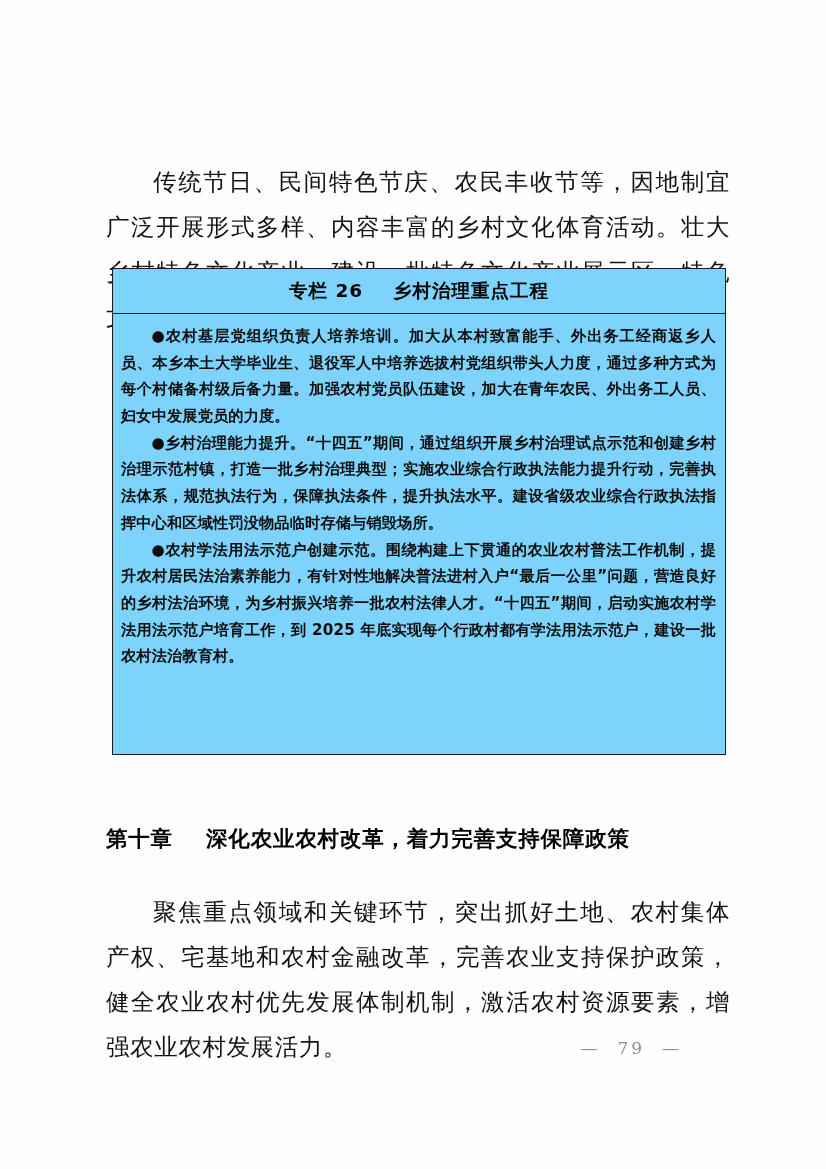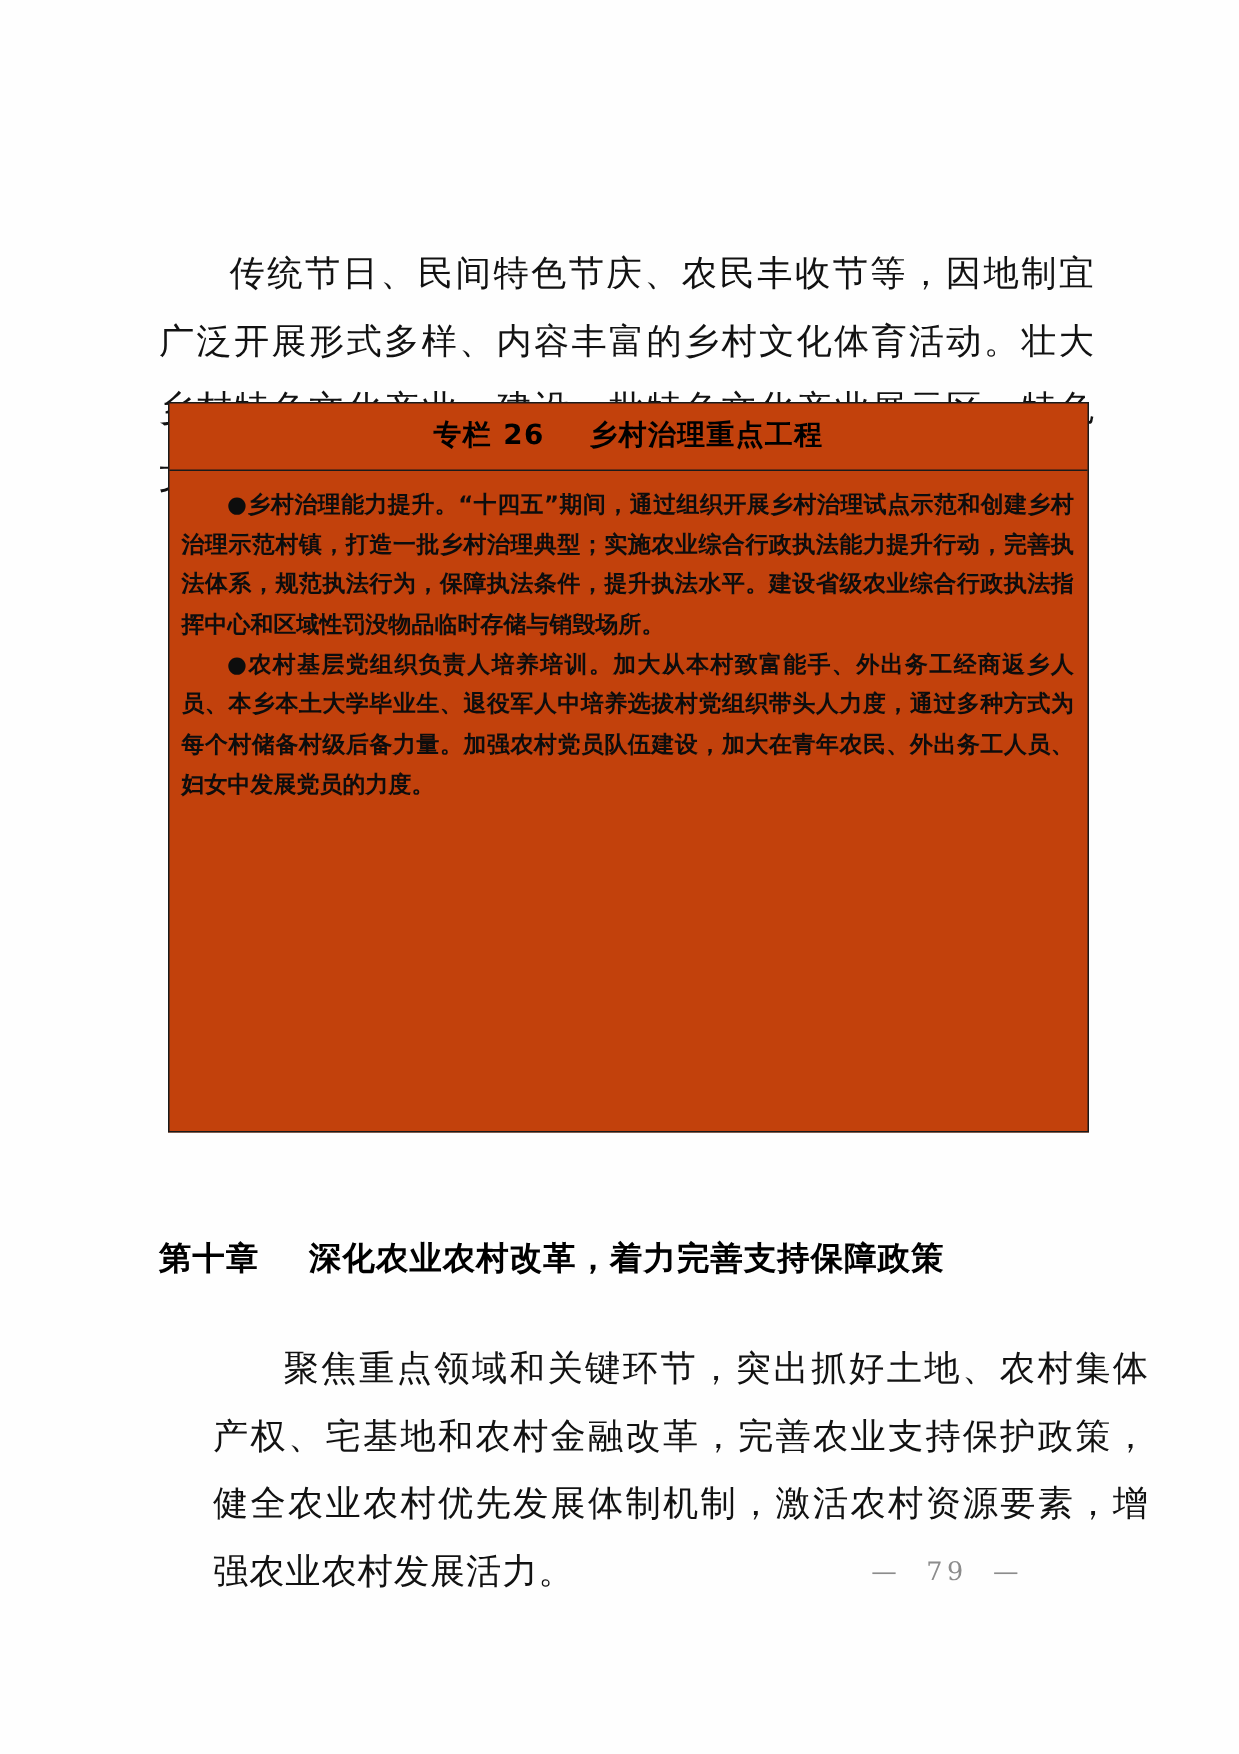--- a/index.html
+++ b/index.html
@@ -33,32 +33,32 @@
     font-size: 23.5px;
     line-height: 45px;
     letter-spacing: 0.6px;
     text-align: justify;
     text-justify: inter-character;
     color: #121212;
   }
   .body-para.indent { text-indent: 2em; }
 
   #para-top { top: 136px; }
-  #para-bottom { top: 866px; margin-left: 36px; }
+  #para-bottom { top: 866px; }
 
   
   .callout-box {
     position: absolute;
     left: 112px;
     top: 268px;
     width: 614px;
     height: 487px;
     border: 1.6px solid #1a1a1a;
     box-sizing: border-box;
-    background: #c2410c;
+    background: #7dd3fc;
   }
   .callout-title {
     height: 44px;
     line-height: 44px;
     text-align: center;
     font-family: "DejaVu Sans", "Liberation Sans", sans-serif;
     font-weight: bold;
     font-size: 18.5px;
     letter-spacing: 1px;
     border-bottom: 1.6px solid #1a1a1a;
@@ -115,22 +115,23 @@
 </head>
 <body>
 
 <div class="page">
 
   <p class="body-para indent" id="para-top">传统节日、民间特色节庆、农民丰收节等，因地制宜广泛开展形式多样、内容丰富的乡村文化体育活动。壮大乡村特色文化产业，建设一批特色文化产业展示区、特色文化产业乡（镇、村）。</p>
 
   <section class="callout-box">
     <div class="callout-title">专栏 26    乡村治理重点工程</div>
     <div class="callout-body">
+      <p class="callout-item">●农村基层党组织负责人培养培训。加大从本村致富能手、外出务工经商返乡人员、本乡本土大学毕业生、退役军人中培养选拔村党组织带头人力度，通过多种方式为每个村储备村级后备力量。加强农村党员队伍建设，加大在青年农民、外出务工人员、妇女中发展党员的力度。</p>
       <p class="callout-item">●乡村治理能力提升。“十四五”期间，通过组织开展乡村治理试点示范和创建乡村治理示范村镇，打造一批乡村治理典型；实施农业综合行政执法能力提升行动，完善执法体系，规范执法行为，保障执法条件，提升执法水平。建设省级农业综合行政执法指挥中心和区域性罚没物品临时存储与销毁场所。</p>
-      <p class="callout-item">●农村基层党组织负责人培养培训。加大从本村致富能手、外出务工经商返乡人员、本乡本土大学毕业生、退役军人中培养选拔村党组织带头人力度，通过多种方式为每个村储备村级后备力量。加强农村党员队伍建设，加大在青年农民、外出务工人员、妇女中发展党员的力度。</p>
+      <p class="callout-item">●农村学法用法示范户创建示范。围绕构建上下贯通的农业农村普法工作机制，提升农村居民法治素养能力，有针对性地解决普法进村入户“最后一公里”问题，营造良好的乡村法治环境，为乡村振兴培养一批农村法律人才。“十四五”期间，启动实施农村学法用法示范户培育工作，到 2025 年底实现每个行政村都有学法用法示范户，建设一批农村法治教育村。</p>
     </div>
   </section>
 
   <h2 class="chapter-heading">第十章    深化农业农村改革，着力完善支持保障政策</h2>
 
   <p class="body-para indent" id="para-bottom">聚焦重点领域和关键环节，突出抓好土地、农村集体产权、宅基地和农村金融改革，完善农业支持保护政策，健全农业农村优先发展体制机制，激活农村资源要素，增强农业农村发展活力。</p>
 
   <div class="page-footer">—  79  —</div>
 
 </div>

